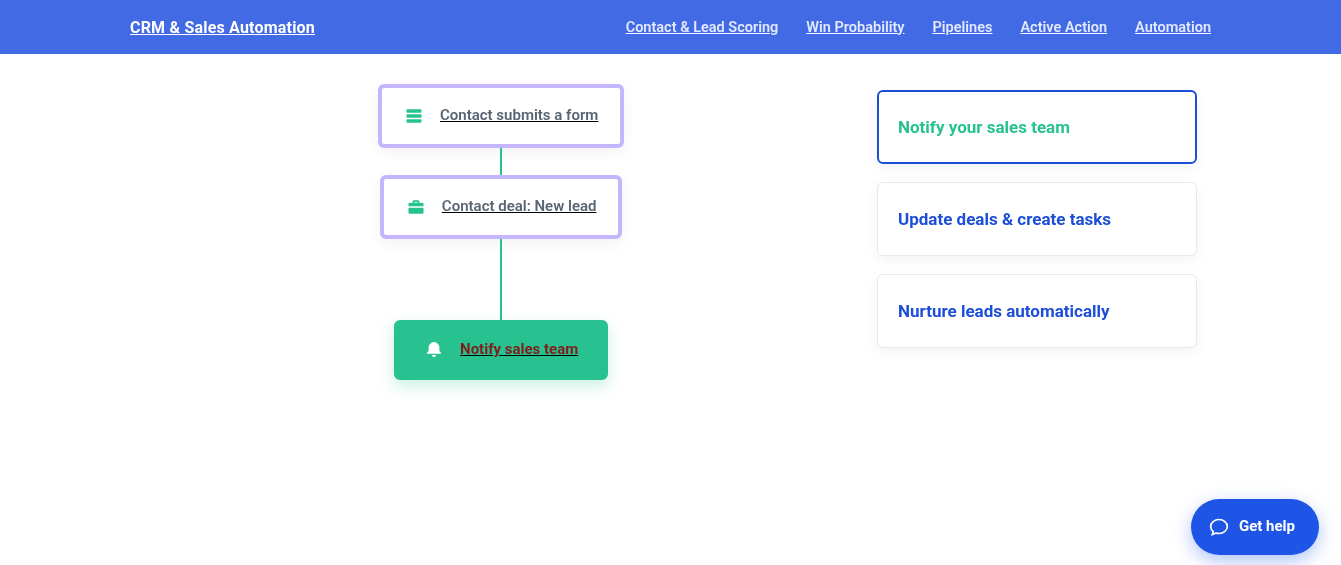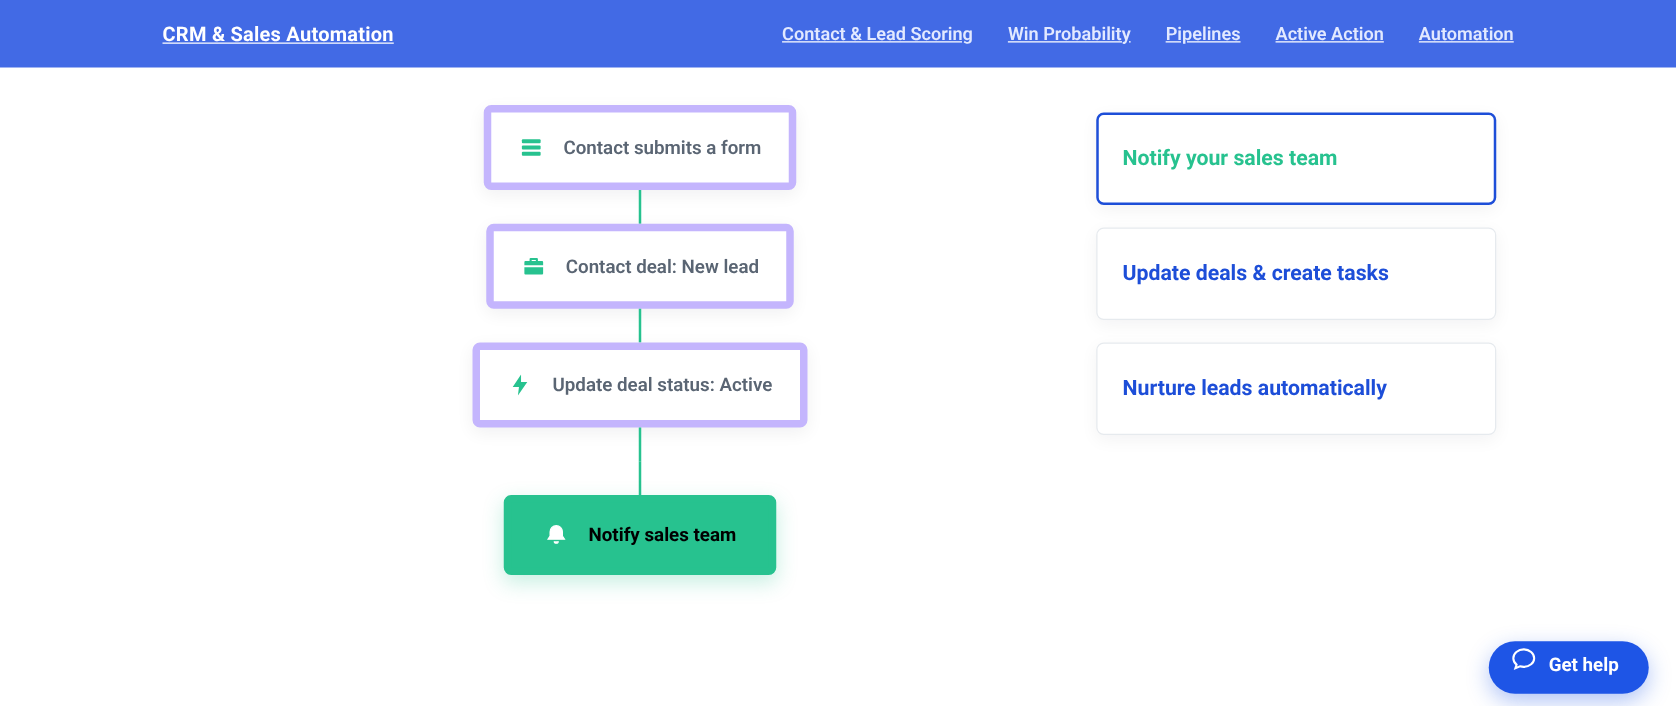--- a/index.html
+++ b/index.html
@@ -27,32 +27,33 @@
   .flow {
     position: absolute;
     left: 378px;
     top: 84px;
     display: flex;
     flex-direction: column;
     align-items: center;
   }
   .node {
     background: #fff;
-    border: 6px solid #c4b5fd;
+    border: 4px solid #c4b5fd;
     border-radius: 6px;
     box-shadow: 0 4px 14px rgba(16,24,40,0.06);
     display: flex;
-    align-items: center;
+    align-items: flex-start;
     gap: 16px;
     padding: 18px 22px;
     min-width: 232px;
+    text-decoration: underline;
   }
   .node .label { color: #5a6573; font-size: 15px; font-weight: 600; }
   .node.highlight { background: #27c28f; border-color: #27c28f; box-shadow: 0 6px 16px rgba(39,194,143,0.25); justify-content: center; min-width: 192px; padding: 16px 26px; }
-  .node.highlight .label { color: #000000; font-weight: 700; }
+  .node.highlight .label { color: #7f1d1d; font-weight: 700; }
   .node.highlight .icon-wrap svg path, .node.highlight .icon-wrap svg rect, .node.highlight .icon-wrap svg polygon { fill: #fff; stroke: #fff; }
   .icon-wrap { width: 20px; height: 20px; display: flex; align-items: center; justify-content: center; flex-shrink: 0; }
   .icon-wrap svg { width: 20px; height: 20px; }
   .connector {
     width: 2px;
     height: 27px;
     background: #27c28f;
   }
   .side-cards {
     position: absolute;
@@ -81,23 +82,23 @@
   }
   .help-pill {
     position: absolute;
     right: 22px;
     bottom: 10px;
     background: #1e55e6;
     color: #fff;
     font-weight: 700;
     font-size: 15px;
     border-radius: 999px;
-    padding: 4px 24px 14px 18px;
+    padding: 18px 24px 14px 18px;
     display: flex;
-    align-items: flex-end;
+    align-items: flex-start;
     gap: 10px;
     box-shadow: 0 6px 18px rgba(30,85,230,0.35);
     cursor: pointer;
   }
   .help-pill svg { width: 20px; height: 20px; }
 </style>
 </head>
 <body>
 
 <div class="header">
@@ -131,28 +132,20 @@
       <svg viewBox="0 0 24 24">
           <path d="M9 4h6a1 1 0 0 1 1 1v2h4a1 1 0 0 1 1 1v3H3V8a1 1 0 0 1 1-1h4V5a1 1 0 0 1 1-1zm1 3h4V6h-4v1z" fill="#27c28f"></path>
           <path d="M3 13h18v6a1 1 0 0 1-1 1H4a1 1 0 0 1-1-1v-6z" fill="#27c28f"></path>
         </svg>
     </span>
     <span class="label">Contact deal: New lead</span>
   </div>
 
   <div class="connector"></div>
 
-  <div class="node">
-    <span class="icon-wrap">
-      <svg viewBox="0 0 24 24">
-          <polygon points="13,2 5,14 11,14 10,22 19,9 13,9" fill="#27c28f"></polygon>
-        </svg>
-    </span>
-    <span class="label">Update deal status: Active</span>
-  </div>
 
   <div class="connector"></div>
 
 
   <div class="connector"></div>
 
   <div class="node highlight">
     <span class="icon-wrap">
       <svg viewBox="0 0 24 24">
           <path d="M12 3a6 6 0 0 0-6 6v4l-2 3h16l-2-3V9a6 6 0 0 0-6-6z" fill="#fff"></path>

